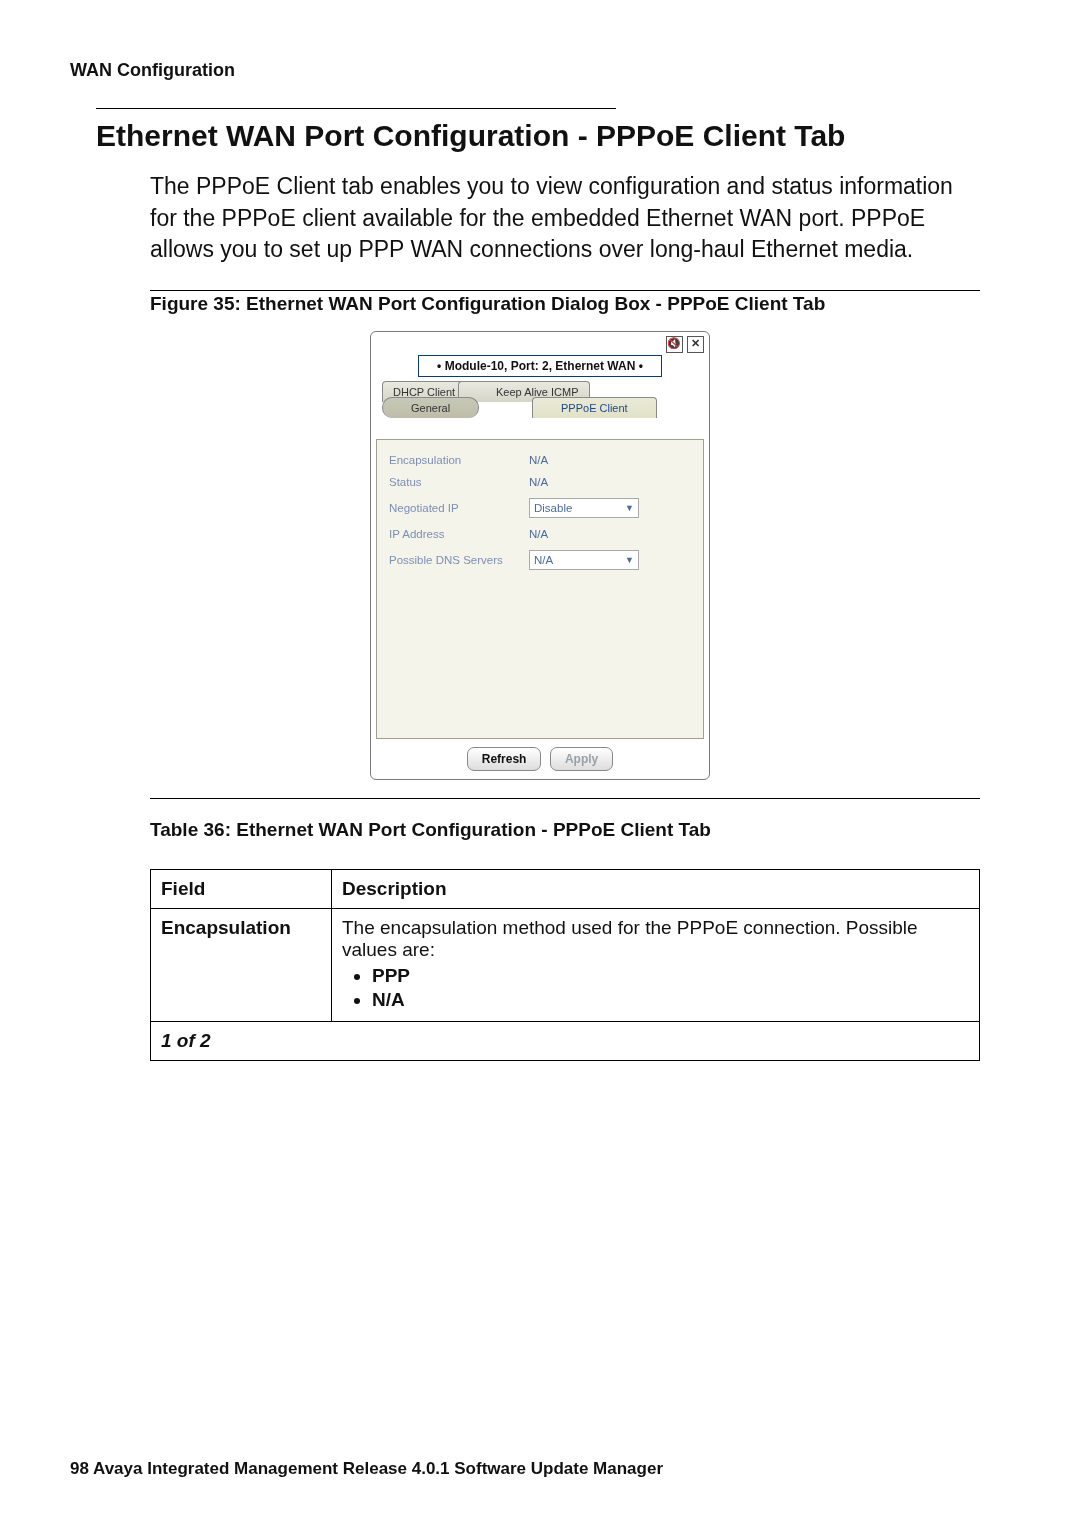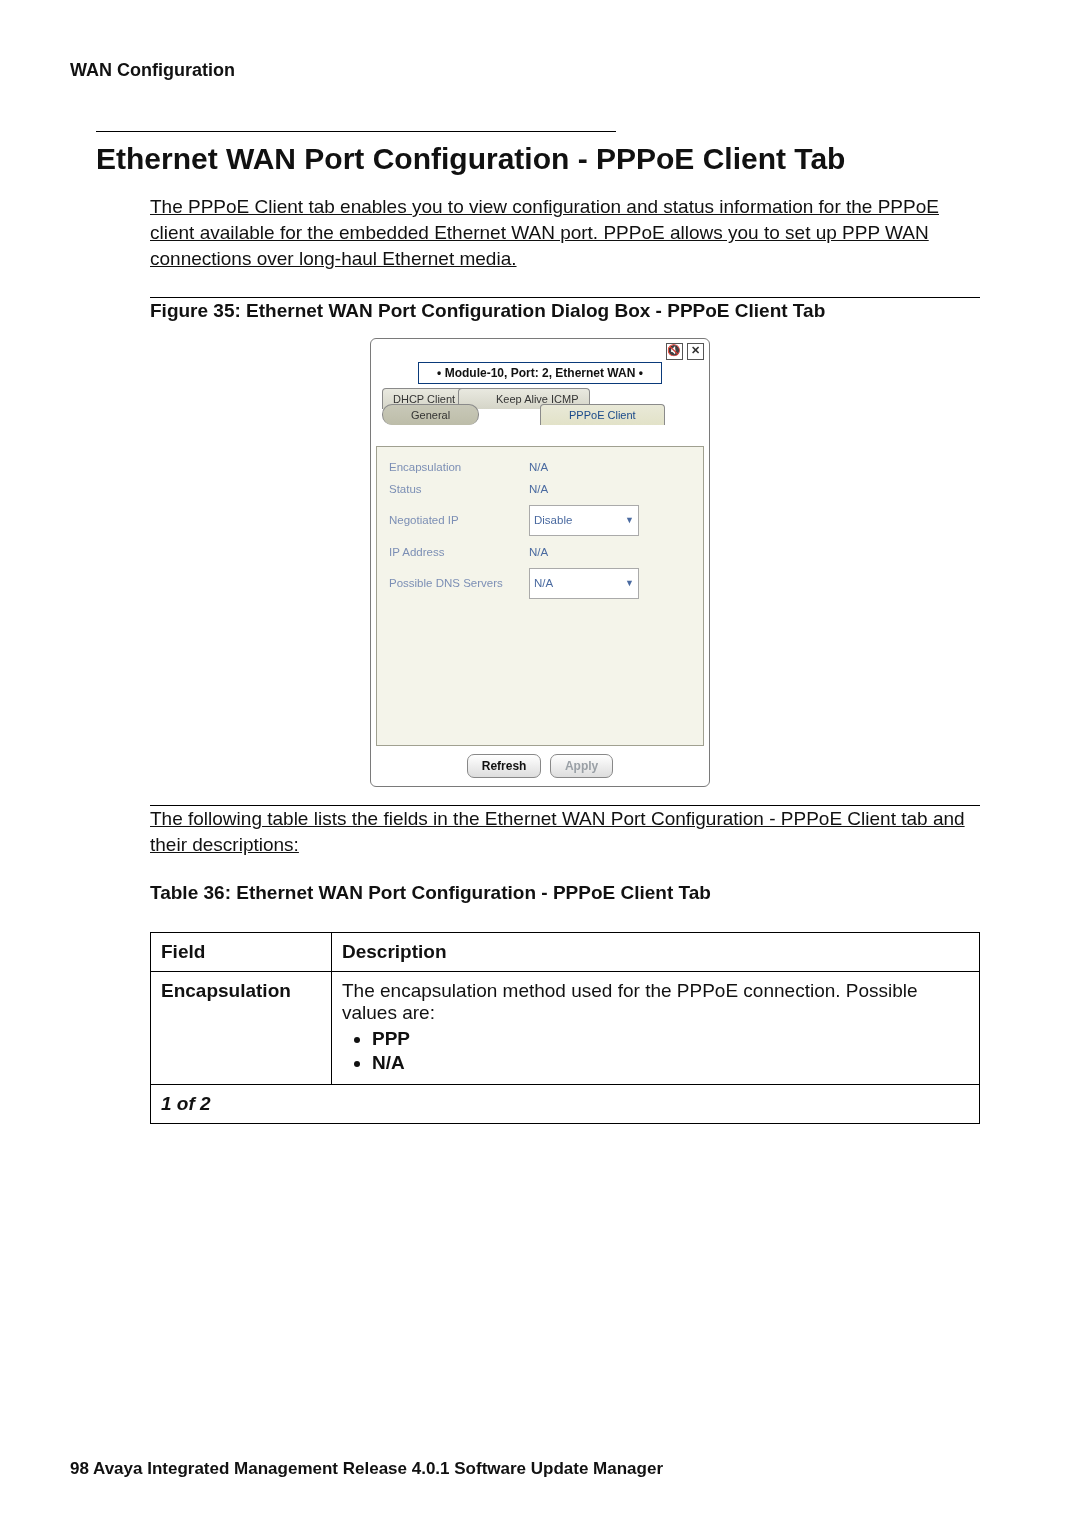--- a/index.html
+++ b/index.html
@@ -1,40 +1,40 @@
 <!DOCTYPE html>
 <html><head>
 <meta charset="utf-8">
 <style>
   html,body { margin:0; padding:0; background:#fff; font-family:Arial, Helvetica, sans-serif; color:#111; }
   .page { width:1080px; min-height:1527px; margin:0 auto; padding:60px 70px 40px 70px; box-sizing:border-box; position:relative; }
-  .doc-header { font-weight:bold; font-size:18px; margin-bottom:50px; }
+  .doc-header { font-weight:bold; font-size:18px; margin-bottom:27px; }
   hr.rule { border:none; border-top:1.5px solid #000; margin:0; }
   hr.short { width:520px; margin-left:26px; }
   .h1-title { font-size:30px; font-weight:bold; margin:10px 0 18px 26px; }
-  .body-text { font-size:19px; line-height:1.38; margin:0 30px 24px 80px;text-decoration:underline; }
+  .body-text { font-size:23px; line-height:1.38; margin:0 30px 24px 80px; }
   .fig-caption { font-size:19px; font-weight:bold; margin:2px 30px 16px 80px; }
   hr.fig-rule { width:830px; margin-left:80px; }
   .table-caption { font-size:19px; font-weight:bold; margin:20px 30px 8px 80px; }
   
   .dialog { width:340px; margin:0 auto 18px auto; border:1.5px solid #7a7a7a; border-radius:6px; background:#fff; padding:4px 5px 8px 5px; box-sizing:border-box; }
   .dlg-top { display:flex; justify-content:flex-end; gap:4px; margin-bottom:2px; }
   .top-ic { width:15px; height:15px; border:1px solid #555; font-size:11px; line-height:13px; text-align:center; color:#333; font-weight:bold; }
   .dlg-title { text-align:center; font-size:12px; font-weight:bold; padding:3px 0; border:1px solid #0a3a7a; background:#fff; width:242px; margin:0 auto 4px auto; }
   .tabs-wrap { position:relative; height:30px; }
   .tab { position:absolute; top:0; font-size:11px; font-weight:normal; padding:4px 10px; border:1px solid #8a8a8a; border-bottom:none; background:linear-gradient(#e9e9e0,#d5d5c8); color:#333; border-top-left-radius:4px; border-top-right-radius:4px; }
   .tab-dhcp { left:6px; }
   .tab-keep { left:82px;padding-left:37px; }
   .tab-general { left:6px; top:16px; background:linear-gradient(#c8c8b8,#bdbda9); padding:4px 28px; z-index:2;border-radius:10px;}
-  .tab-pppoe { left:164px; top:16px; background:linear-gradient(#e9e9d8,#e2e2c8); padding:4px 28px; color:#1a4a8a;}
+  .tab-pppoe { left:156px; top:16px; background:linear-gradient(#e9e9d8,#e2e2c8); padding:4px 28px; color:#1a4a8a;}
   .panel { border:1px solid #a0a090; background:#f4f4ea; padding:14px 12px; min-height:270px; margin-top:28px;}
   .prow { display:flex; align-items:center; margin-bottom:10px; }
   .plabel { width:140px; font-size:11.5px; color:#7c8fb5; }
   .pval { font-size:11.5px; color:#4a6aa0; }
-  .psel { border:1px solid #aaa; background:#fff; font-size:11.5px; color:#4a6aa0; width:110px; height:31px; display:flex; justify-content:space-between; align-items:center; padding:0 4px; box-sizing:border-box;}
+  .psel { border:1px solid #aaa; background:#fff; font-size:11.5px; color:#4a6aa0; width:110px; height:20px; display:flex; justify-content:space-between; align-items:center; padding:0 4px; box-sizing:border-box;}
   .psel .caret { font-size:9px; color:#4a6aa0; }
   .btnrow { text-align:center; margin-top:8px; }
   .btn { display:inline-block; border:1px solid #888; background:linear-gradient(#fff,#ddd); font-size:12px; font-weight:bold; padding:4px 14px; border-radius:7px; margin:0 2px; }
   .btn.disabled { color:#9aa0a6; }
   
   table.desc { border-collapse:collapse; width:830px; margin-left:80px;margin-top:28px; }
   table.desc th, table.desc td { border:1.2px solid #000; padding:8px 10px; font-size:19px; text-align:left; vertical-align:top; }
   table.desc th { font-weight:bold; }
   .pager-row td { text-align:right; font-style:italic; font-weight:bold; }
   ul.bullets { margin:4px 0 0 16px; padding-left:14px; list-style:disc; }
@@ -100,21 +100,20 @@
     </div>
 
     <div class="btnrow">
       <span class="btn">Refresh</span>
       <span class="btn disabled">Apply</span>
     </div>
   </div>
 
   <hr class="rule fig-rule">
 
-  <p class="body-text">The following table lists the fields in the Ethernet WAN Port Configuration - PPPoE Client tab and their descriptions:</p>
 
   <div class="table-caption">Table 36: Ethernet WAN Port Configuration - PPPoE Client Tab</div>
 
   <table class="desc">
     <tbody>
         <tr>
       <th style="width:160px;">Field</th>
       <th>Description</th>
     </tr>
     <tr>

